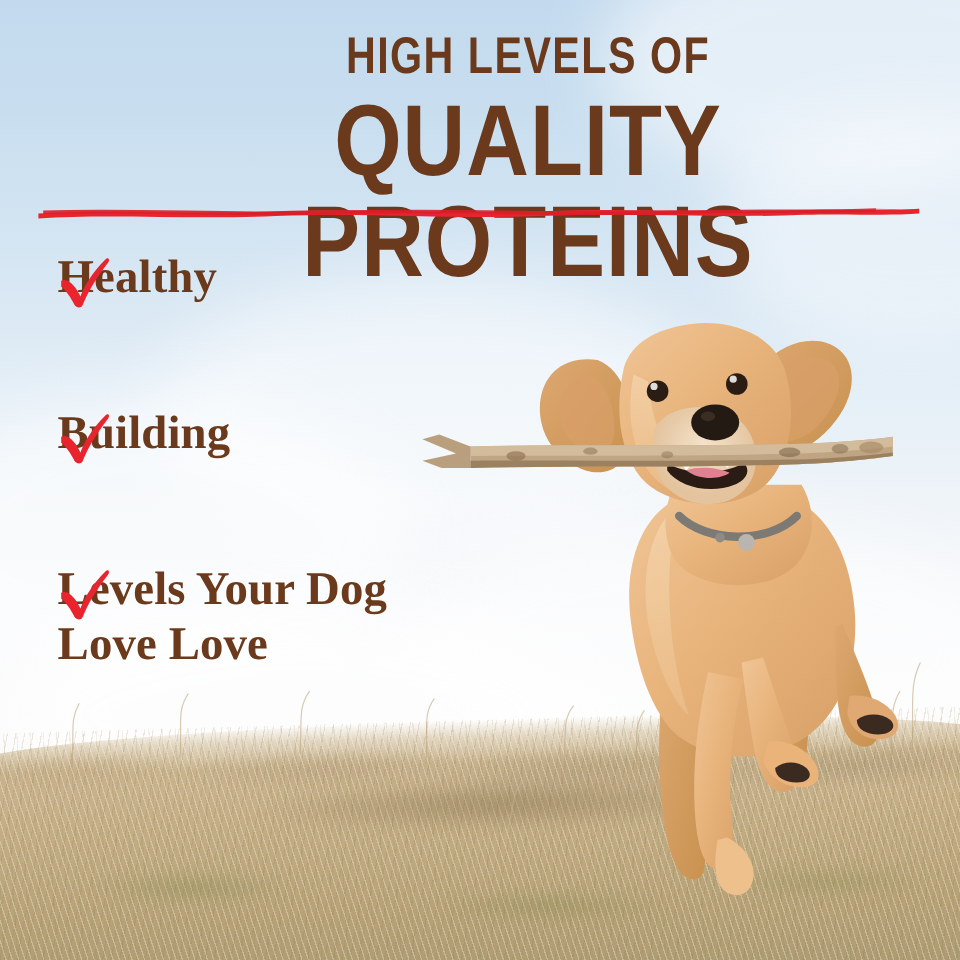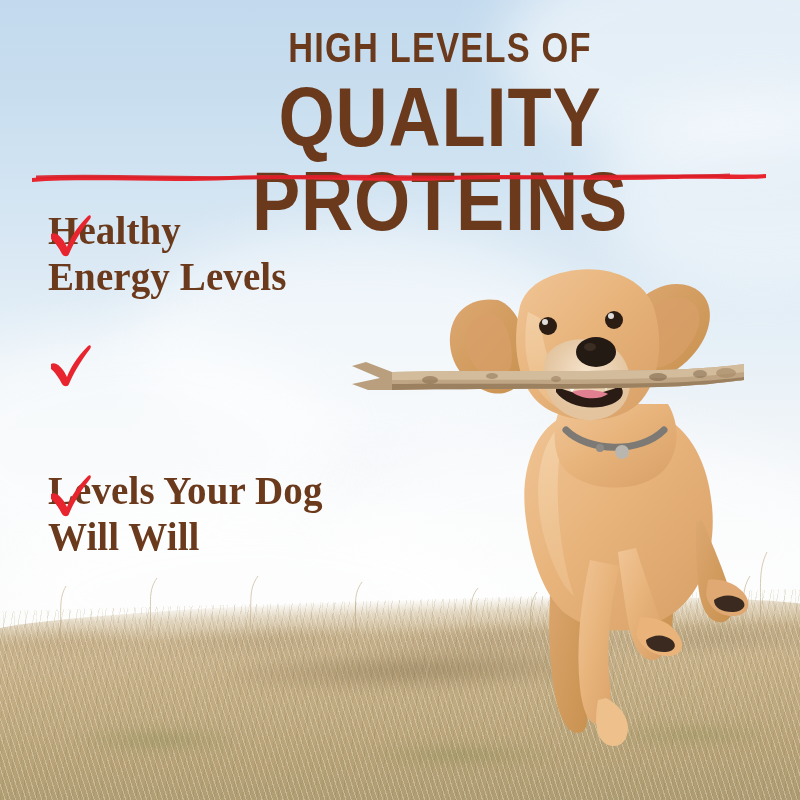--- a/index.html
+++ b/index.html
@@ -278,42 +278,42 @@
 
     <div class="bullet">
       <svg class="check" viewBox="0 0 46 46">
         <path d="M3 22 C 7 20, 11 23, 15 28 C 17 31, 18 33, 19 35
                  C 22 27, 28 16, 40 4 C 42 2, 44 4, 42 7
                  C 32 20, 25 32, 21 42 C 20 45, 16 45, 14 42
                  C 11 36, 7 30, 3 27 Z" fill="#e8252e"></path>
       </svg>
       <div class="btext">
         <span>Healthy</span>
-        <span>Energy Levels</span>
       </div>
     </div>
 
     <div class="bullet">
       <svg class="check" viewBox="0 0 46 46">
         <path d="M3 22 C 7 20, 11 23, 15 28 C 17 31, 18 33, 19 35
                  C 22 27, 28 16, 40 4 C 42 2, 44 4, 42 7
                  C 32 20, 25 32, 21 42 C 20 45, 16 45, 14 42
                  C 11 36, 7 30, 3 27 Z" fill="#e8252e"></path>
       </svg>
       <div class="btext">
+        <span>Building</span>
       </div>
     </div>
 
     <div class="bullet">
       <svg class="check" viewBox="0 0 46 46">
         <path d="M3 22 C 7 20, 11 23, 15 28 C 17 31, 18 33, 19 35
                  C 22 27, 28 16, 40 4 C 42 2, 44 4, 42 7
                  C 32 20, 25 32, 21 42 C 20 45, 16 45, 14 42
                  C 11 36, 7 30, 3 27 Z" fill="#e8252e"></path>
       </svg>
       <div class="btext">
         <span>Levels Your Dog</span>
-        <span>Will Will</span>
+        <span>Love Love</span>
       </div>
     </div>
 
   </div>
 </div>
 
 </body></html>

